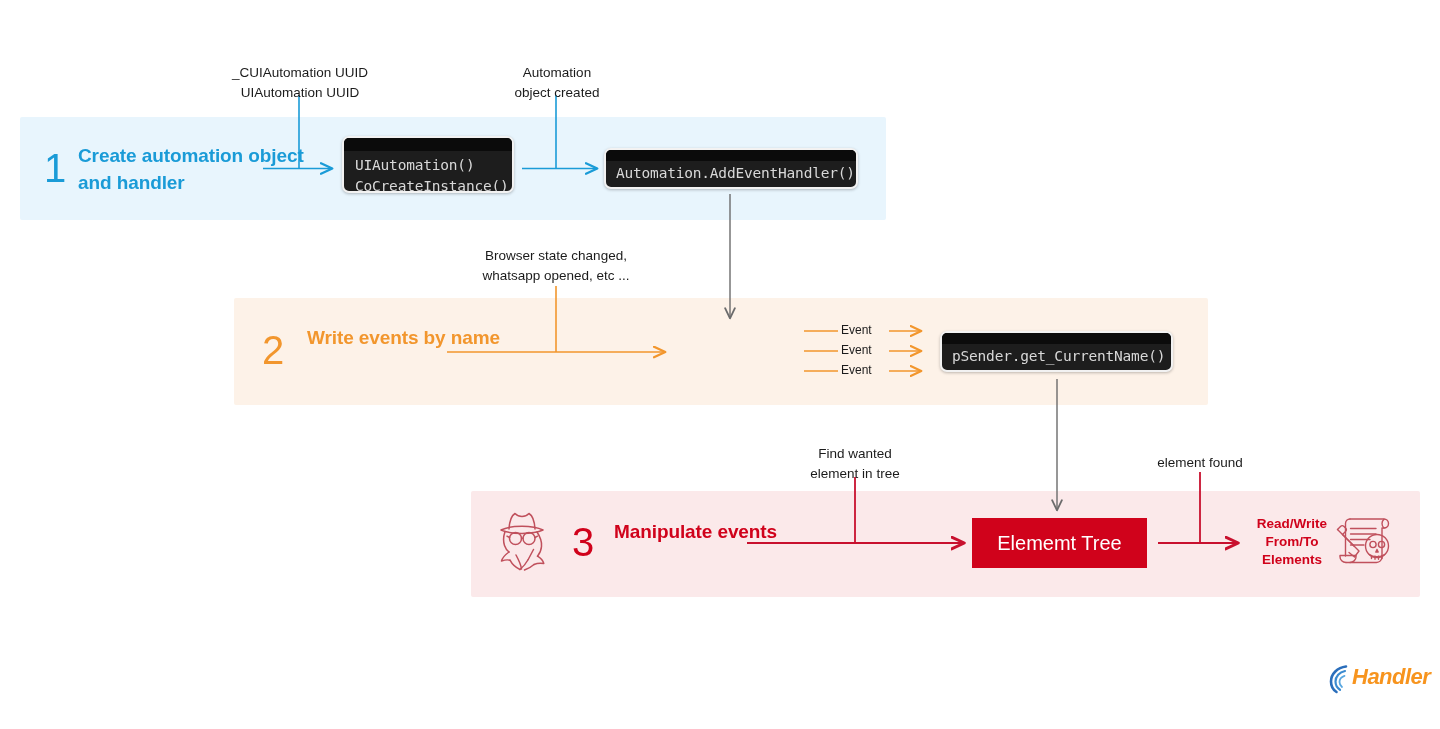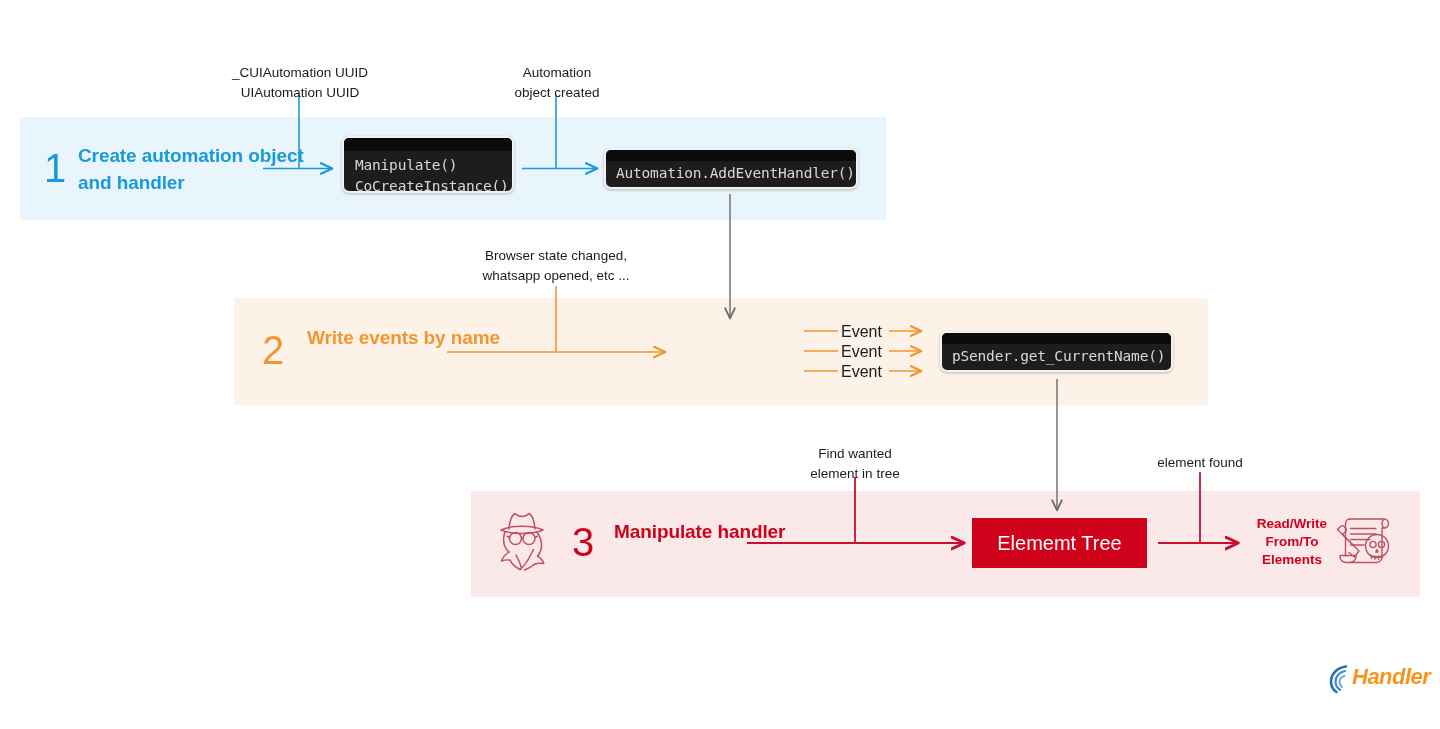--- a/index.html
+++ b/index.html
@@ -93,21 +93,21 @@
     color: #ffffff;
     font-size: 20px;
     box-sizing: border-box;
   }
   .box-handler { left: 673px; top: 326px; width: 113px; height: 51px; background: #f7941e; }
   .box-tree    { left: 972px; top: 518px; width: 175px; height: 50px; background: #d0021b; }
 
   
   .event-label {
     position: absolute;
-    font-size: 16px;
+    font-size: 12px;
     color: #1b1b1b;
   }
 
   
   .rw-text {
     position: absolute;
     font-size: 13.5px;
     color: #d0021b;
     text-align: center;
     line-height: 1.35;
@@ -192,21 +192,21 @@
 object and handler</div>
 
   <div class="caption" style="left:186px; top:63px; width:228px;">_CUIAutomation UUID
 UIAutomation UUID</div>
 
   <div class="caption" style="left:468px; top:63px; width:178px;">Automation
 object created</div>
 
   <div class="code-box" style="left:342px; top:136px; width:172px; height:57px;">
     <div class="titlebar"></div>
-    <div class="code-text">Manipulate()
+    <div class="code-text">UIAutomation()
 CoCreateInstance()</div>
   </div>
 
   <div class="code-box" style="left:604px; top:148px; width:254px; height:41px;">
     <div class="titlebar" style="height:11px;"></div>
     <div class="code-text" style="padding:2px 10px 5px 10px;">Automation.AddEventHandler()</div>
   </div>
 
   <div class="step-num s2">2</div>
   <div class="step-title t2">Write events
@@ -248,21 +248,21 @@
       <circle cx="23.5" cy="30.5" r="6"></circle>
       <circle cx="37" cy="30.5" r="6"></circle>
       <path d="M29.5,30.2 L31,30.2"></path>
       <path d="M17.5,29.5 L15,28.2"></path>
       <path d="M43,29.5 L45.5,28.2"></path>
     </svg>
   </div>
 
   <div class="step-num s3">3</div>
   <div class="step-title t3">Manipulate
-handler</div>
+events</div>
 
   <div class="caption" style="left:780px; top:444px; width:150px;">Find wanted
 element in tree</div>
 
   <div class="caption" style="left:1124px; top:453px; width:152px;">element found</div>
 
   <div class="solid-box box-tree">
     <span>Elememt Tree</span>
   </div>
 

